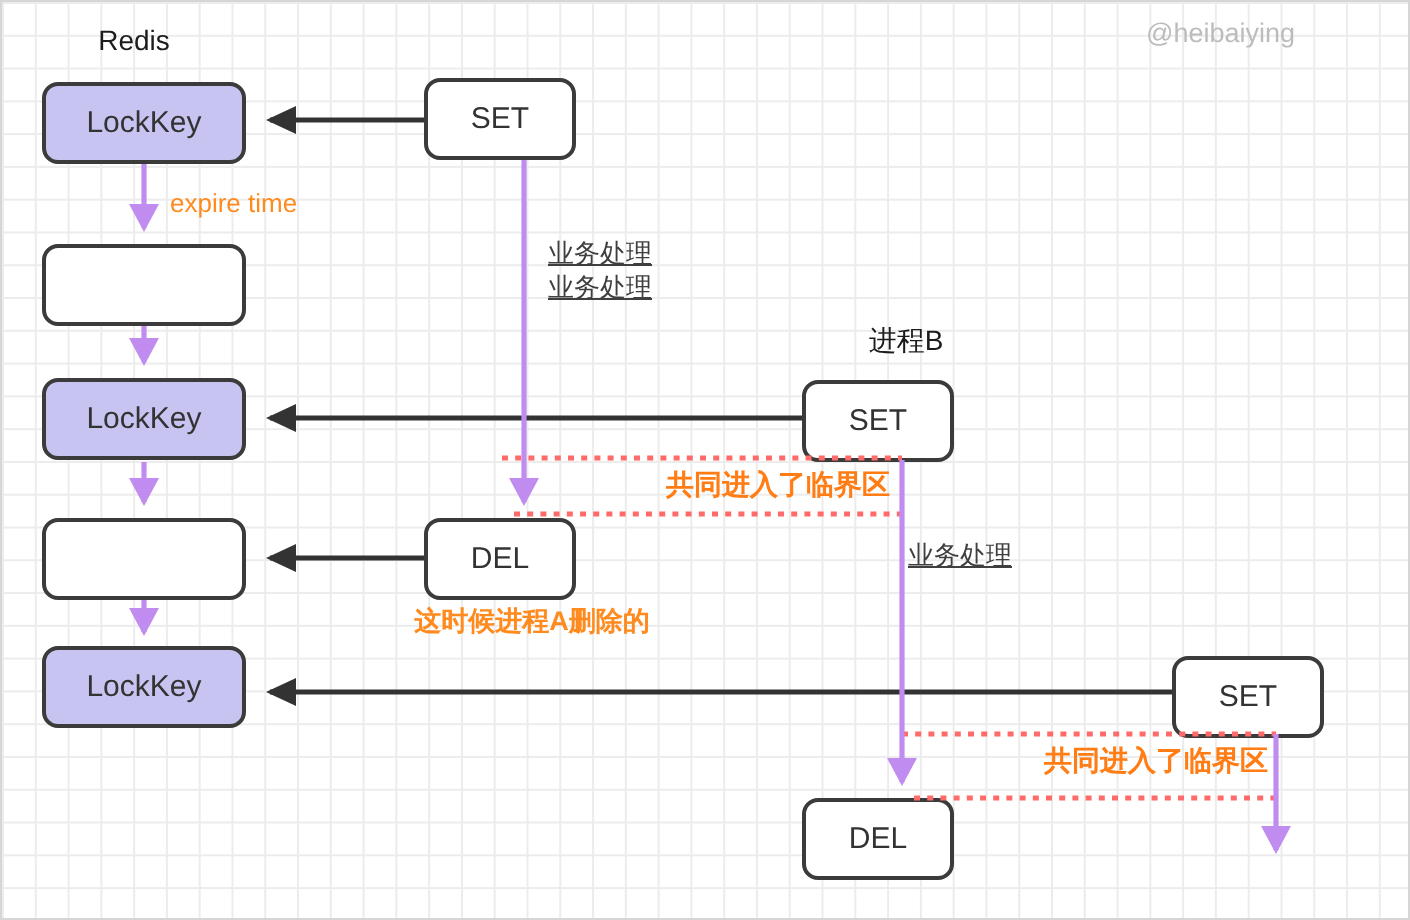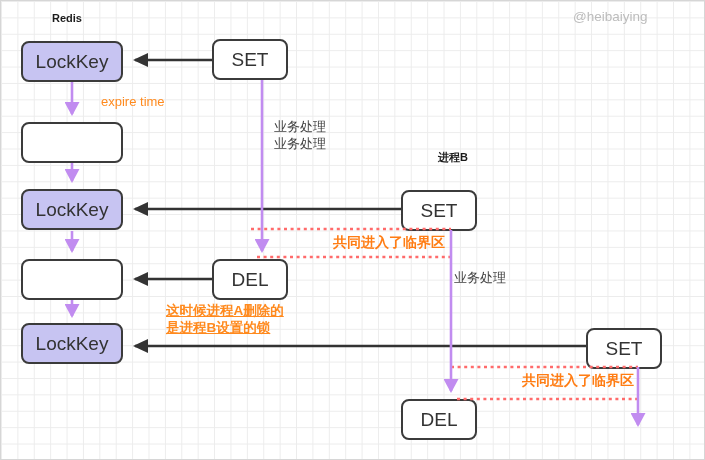--- a/index.html
+++ b/index.html
@@ -12,48 +12,48 @@
     background-size:16.4px 16.4px;
     border:1px solid #d6d6d6;
     box-sizing:border-box;
     overflow:hidden;
   }
   .rbox{
     position:absolute;box-sizing:border-box;
     width:102px;height:41px;
     border:2.5px solid #3b3b3b;border-radius:8px;background:#ffffff;
     display:flex;align-items:center;justify-content:center;
-    font-size:19px;color:#333333;
+    font-size:15px;color:#333333;
   }
   .lock{background:#c7c4f2;}
   .pbox{width:76px;}
   .lane-title{
     position:absolute;width:90px;text-align:center;
-    font-size:11px;font-weight:bold;color:#1c1c1c;
+    font-size:14px;font-weight:normal;color:#1c1c1c;
   }
   .watermark{position:absolute;left:572px;top:8px;font-size:13.5px;color:#bcbcbc;}
   .note-orange{position:absolute;color:#ff8a1e;font-size:13px;}
-  .note-dark{position:absolute;color:#3f3f3f;font-size:13px;line-height:17px;}
+  .note-dark{position:absolute;color:#3f3f3f;font-size:13px;line-height:17px;text-decoration:underline;}
   .critical{
     position:absolute;width:180px;text-align:right;
     color:#ff7d14;font-weight:bold;font-size:14px;
   }
   .del-note{
-    position:absolute;width:200px;
-    color:#ff8a1e;font-weight:bold;font-size:13.5px;line-height:16.5px;text-decoration:underline;
+    position:absolute;width:200px;text-align:center;
+    color:#ff8a1e;font-weight:bold;font-size:13.5px;line-height:16.5px;
   }
   #arrow-layer{position:absolute;left:0;top:0;pointer-events:none;}
 </style>
 </head>
 <body>
 
 <div id="canvas">
 
   <div class="lane-title" style="left:21px;top:11px;">Redis</div>
-  <div class="lane-title" style="left:407px;top:149px;text-align:center;">进程B</div>
+  <div class="lane-title" style="left:407px;top:161px;text-align:center;">进程B</div>
 
   <div class="watermark">@heibaiying</div>
 
   <div class="rbox lock" style="left:20px;top:40px;">LockKey</div>
   <div class="rbox" style="left:20px;top:121px;"></div>
   <div class="rbox lock" style="left:20px;top:188px;">LockKey</div>
   <div class="rbox" style="left:20px;top:258px;"></div>
   <div class="rbox lock" style="left:20px;top:322px;">LockKey</div>
 
   <div class="rbox pbox" style="left:211px;top:38px;">SET</div>
@@ -90,30 +90,29 @@
       <line x1="71" y1="81" x2="71" y2="113" marker-end="url(#mP)"></line>
       <line x1="71" y1="162" x2="71" y2="180" marker-end="url(#mP)"></line>
       <line x1="71" y1="230" x2="71" y2="250" marker-end="url(#mP)"></line>
       <line x1="71" y1="299" x2="71" y2="315" marker-end="url(#mP)"></line>
       <line x1="261" y1="79" x2="261" y2="250" marker-end="url(#mP)"></line>
       <line x1="450" y1="229" x2="450" y2="390" marker-end="url(#mP)"></line>
       <line x1="637" y1="366" x2="637" y2="424" marker-end="url(#mP)"></line>
     </g>
   </svg>
 
-  <div class="note-orange" style="left:100px;top:93px;">expire time</div>
+  <div class="note-orange" style="left:84px;top:93px;">expire time</div>
 
   <div class="note-dark" style="left:273px;top:117px;">
     <span style="display:block;">业务处理</span>
     <span style="display:block;">业务处理</span>
   </div>
 
   <div class="note-dark" style="left:453px;top:268px;">业务处理</div>
 
   <div class="critical" style="left:264px;top:233px;">共同进入了临界区</div>
   <div class="critical" style="left:453px;top:371px;">共同进入了临界区</div>
 
   <div class="del-note" style="left:165px;top:302px;">
     <span style="display:block;">这时候进程A删除的</span>
-    <span style="display:block;">是进程B设置的锁</span>
   </div>
 
 </div>
 
 </body></html>

